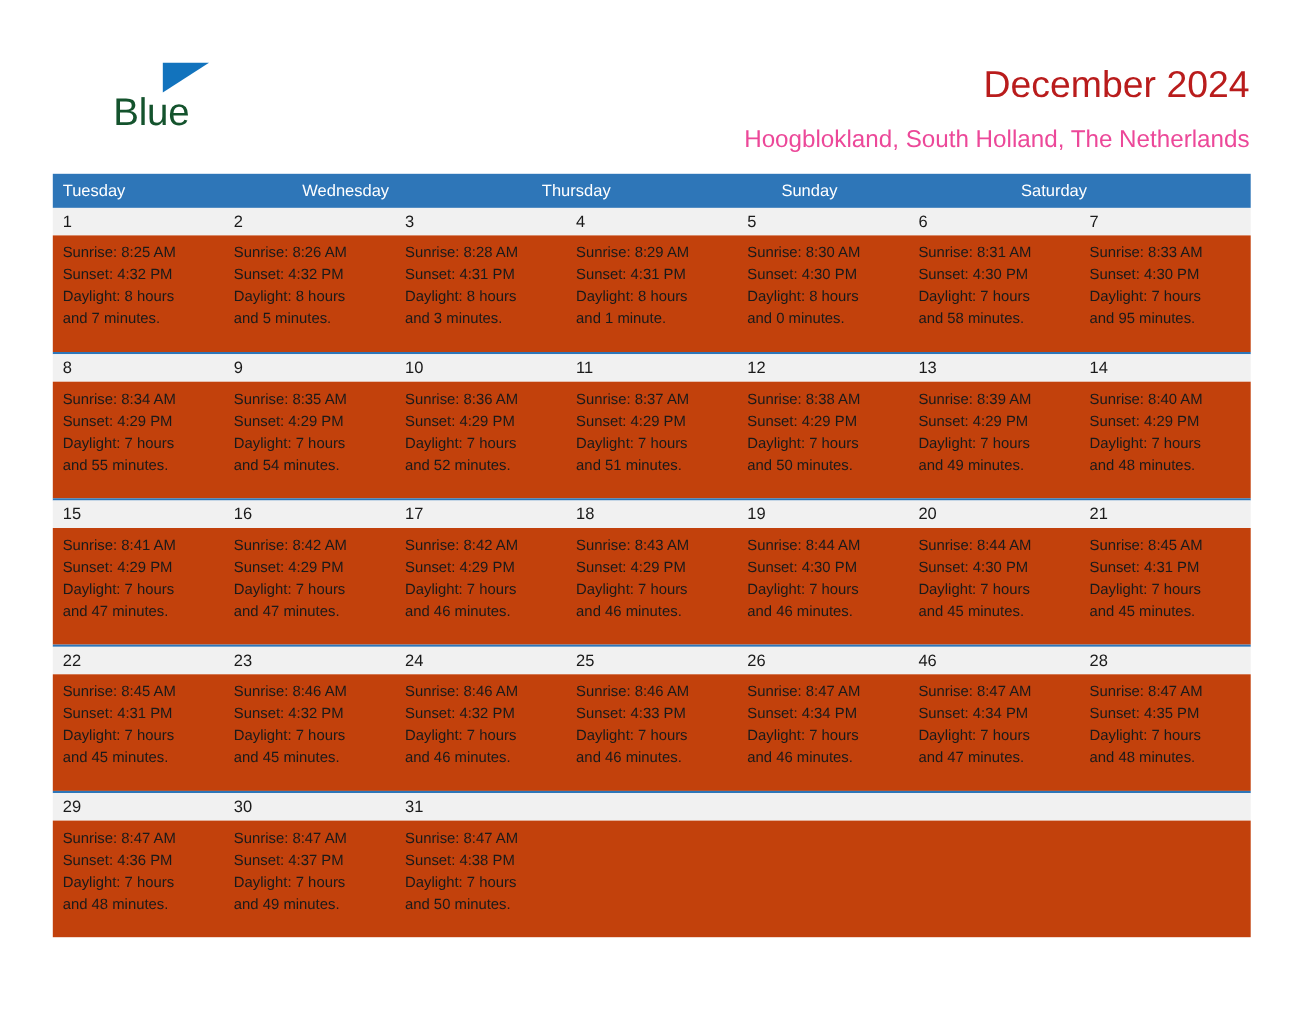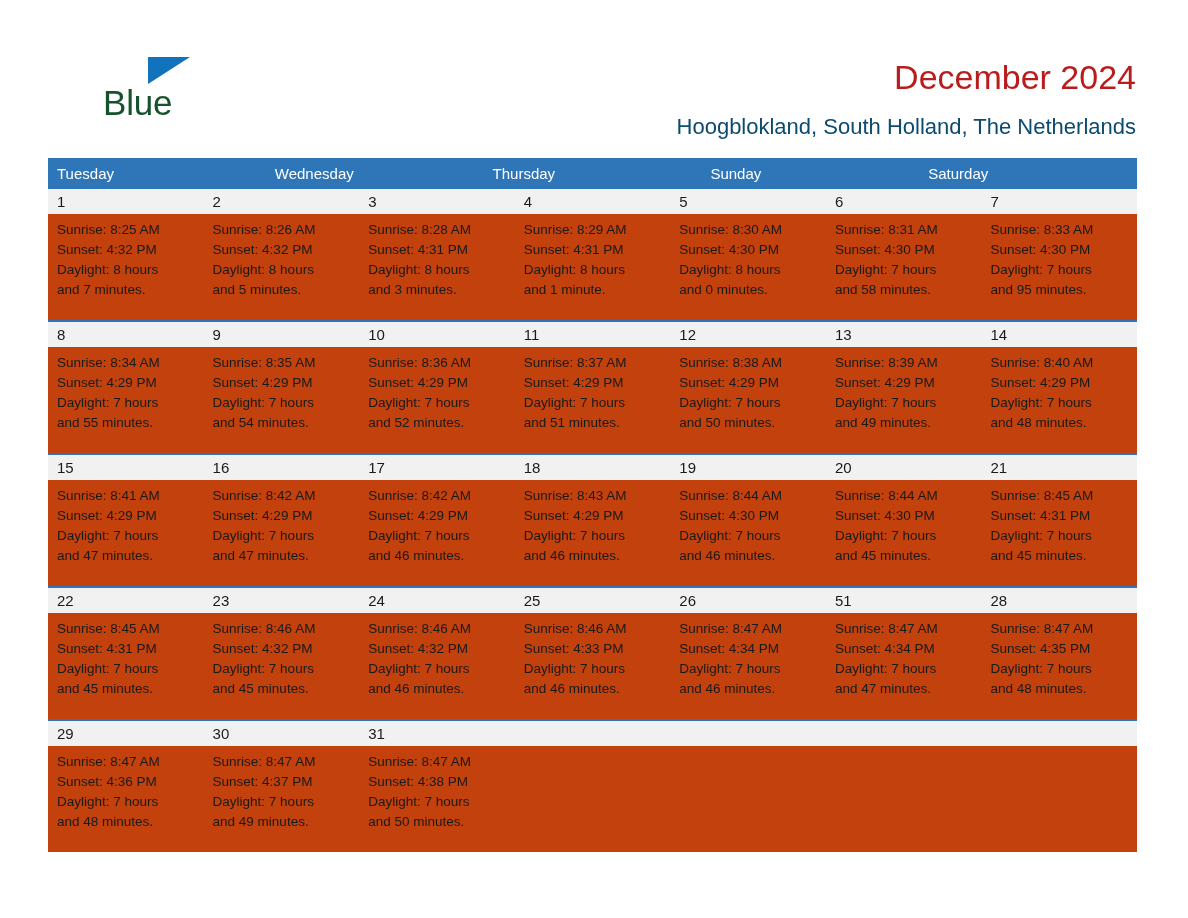--- a/index.html
+++ b/index.html
@@ -74,21 +74,21 @@
     color: #b91c1c;
     text-align: right;
     white-space: nowrap;
   }
   .subtitle {
     position: absolute;
     right: 52px;
     top: 113px;
     font-size: 22px;
     line-height: 27px;
-    color: #0c4a6e;
+    color: #ec4899;
     text-align: right;
     white-space: nowrap;
   }
 
   
   .calendar {
     position: absolute;
     left: 48px;
     top: 158px;
     width: 1089px;
@@ -339,21 +339,21 @@
       </div>
     </div>
 
     <div class="week">
       <div class="daynum-band">
         <div class="daynum">22</div>
         <div class="daynum">23</div>
         <div class="daynum">24</div>
         <div class="daynum">25</div>
         <div class="daynum">26</div>
-        <div class="daynum">51</div>
+        <div class="daynum">46</div>
         <div class="daynum">28</div>
       </div>
       <div class="detail-row">
         <div class="detail">
           <div>Sunrise: 8:45 AM</div>
           <div>Sunset: 4:31 PM</div>
           <div>Daylight: 7 hours</div>
           <div>and 45 minutes.</div>
         </div>
         <div class="detail">

